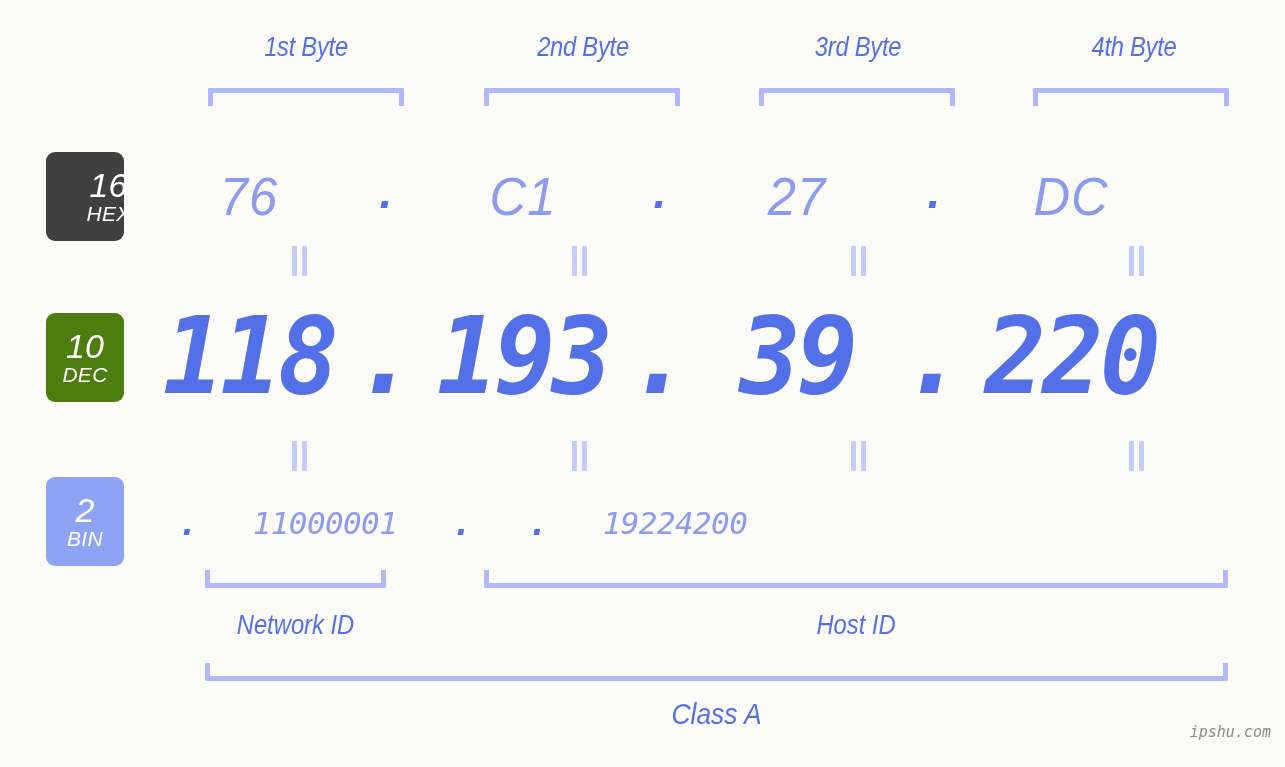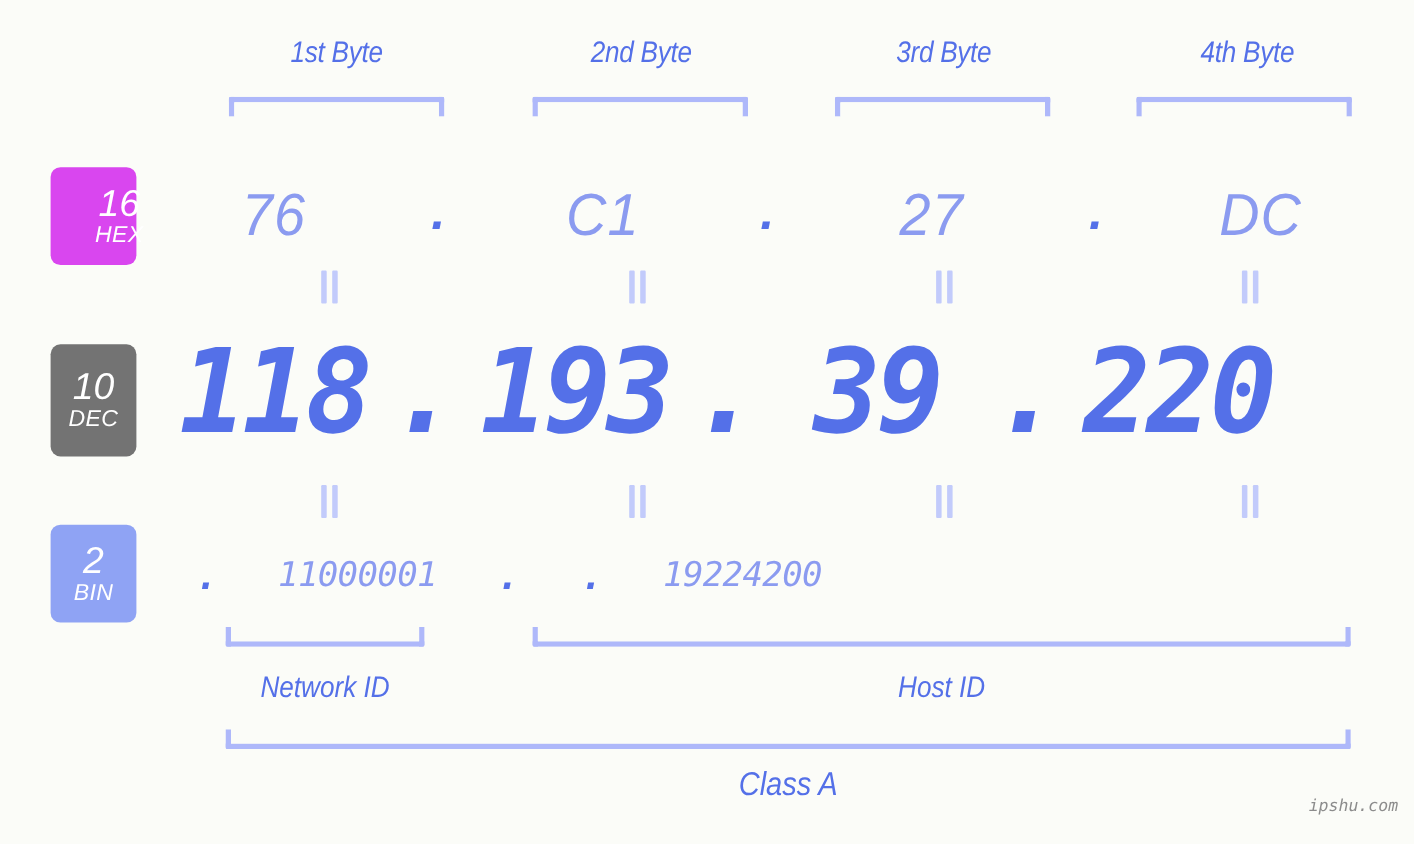--- a/index.html
+++ b/index.html
@@ -73,43 +73,43 @@
     font-weight: 400;
     letter-spacing: 0px;
   }
   .badge .sys {
     font-family: "Liberation Sans Narrow", "Liberation Sans", sans-serif;
     font-size: 21px;
     line-height: 24px;
     font-weight: 400;
     letter-spacing: 0.3px;
   }
-  #badge-hex { top: 152px; height: 89px; background: #d946ef; padding-left: 47px; }
-  #badge-dec { top: 313px; height: 102px; background: #737373; }
+  #badge-hex { top: 152px; height: 89px; background: #404040; padding-left: 47px; }
+  #badge-dec { top: 313px; height: 89px; background: #4d7c0f; }
   #badge-bin { top: 477px; height: 89px; background: #8fa3f4; }
 
   
   .row {
     position: absolute;
     left: 150px;
     width: 1095px;
     display: flex;
     align-items: center;
   }
   .cell {
     text-align: center;
     white-space: nowrap;
   }
   .sep {
     text-align: center;
     white-space: nowrap;
   }
 
   
-  #row-hex { top: 150px; height: 92px; justify-content: space-between; }
+  #row-hex { top: 150px; height: 92px; }
   #row-hex .cell {
     width: 198px;
     font-family: "Liberation Sans Narrow", "Liberation Sans", sans-serif;
     font-size: 54px;
     color: #8b9bf0;
     letter-spacing: 1px;
     transform: scaleX(0.94);
   }
   #row-hex .sep {
     width: 76px;

